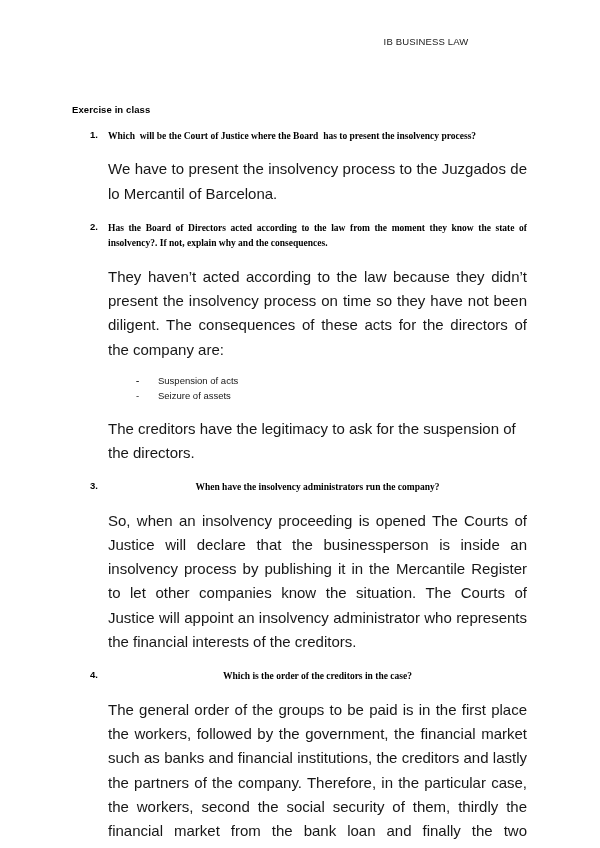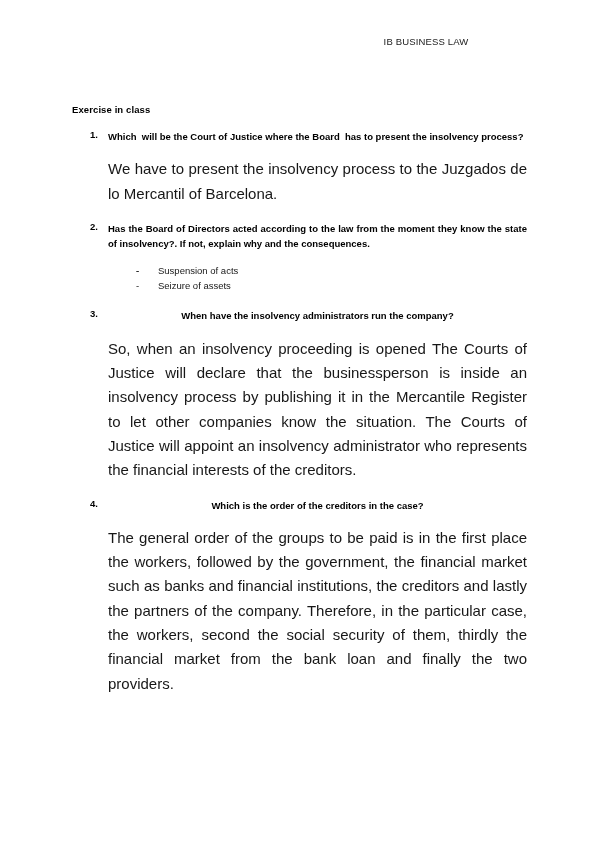--- a/index.html
+++ b/index.html
@@ -55,20 +55,21 @@
     font-weight: bold;
   }
   .qtext {
     font-size: 9.5px;
     font-weight: bold;
     line-height: 1.62;
     text-align: justify;
     text-justify: inter-word;
     margin: 0;
     white-space: pre-wrap;
+    font-family: Liberation Serif, serif;
   }
   .qtext.nojust {
     text-align: center;
   }
   .para {
     font-size: 15px;
     line-height: 1.62;
     text-align: justify;
     text-justify: inter-word;
     margin: 13px 0 0 36px;
@@ -117,35 +118,37 @@
       <p class="qtext">Which  will be the Court of Justice where the Board  has to present the insolvency process?</p>
     </div>
     <p class="para">We have to present the insolvency process to the Juzgados de lo Mercantil of Barcelona.</p>
 
     <div class="spacer-q"></div>
 
     <div class="qitem">
       <span class="qnum">2.</span>
       <p class="qtext">Has the Board of Directors acted according to the law from the moment they know the state of insolvency?. If not, explain why and the consequences.</p>
     </div>
+    <p class="para">They haven’t acted according to the law because they didn’t present the insolvency process on time so they have not been diligent. The consequences of these acts for the directors of the company are:</p>
 
     <ul class="dashlist">
       <li class="dashitem">
         <span class="dashmark">-</span>
       </li>
       <li class="dashitem">
         <span class="dashmark">-</span>
         <span>Suspension of acts</span>
       </li>
       <li class="dashitem">
         <span class="dashmark">-</span>
         <span>Seizure of assets</span>
       </li>
     </ul>
 
+    <p class="para nojust">The creditors have the legitimacy to ask for the suspension of the directors.</p>
 
     <div class="spacer-q"></div>
 
     <div class="qitem">
       <span class="qnum">3.</span>
       <p class="qtext nojust">When have the insolvency administrators run the company?</p>
     </div>
     <p class="para">So, when an insolvency proceeding is opened The Courts of Justice will declare that the businessperson is inside an insolvency process by publishing it in the Mercantile Register to let other companies know the situation. The Courts of Justice will appoint an insolvency administrator who represents the financial interests of the creditors.</p>
 
     <div class="spacer-q"></div>

